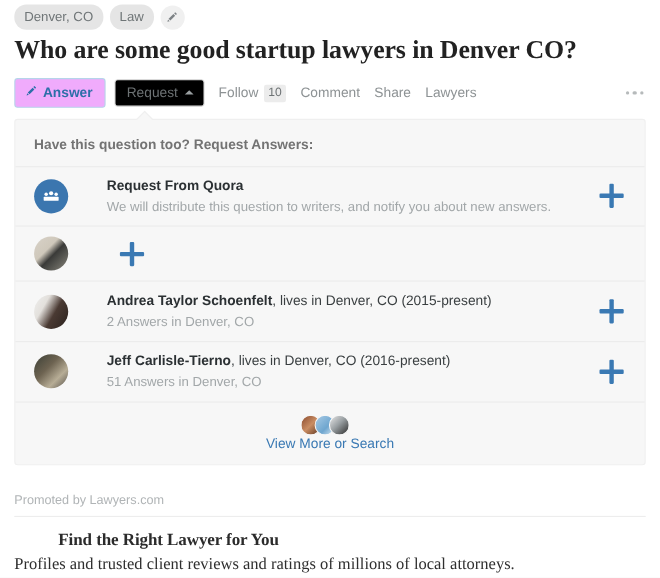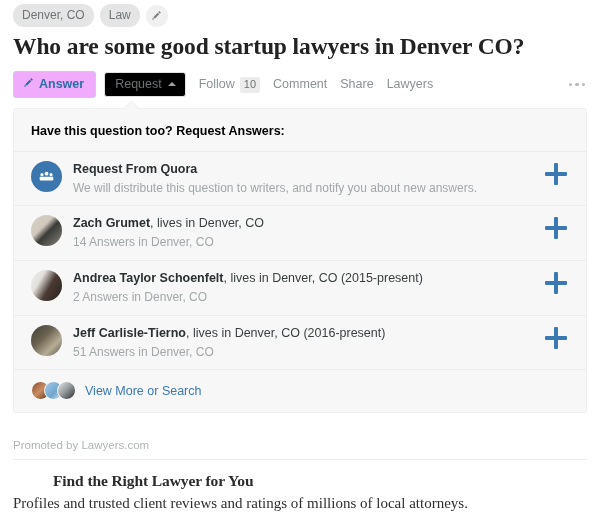--- a/index.html
+++ b/index.html
@@ -153,29 +153,30 @@
     width: 11px;
     height: 11px;
     background: #f7f7f7;
     border-left: 1px solid #efefef;
     border-top: 1px solid #efefef;
     transform: rotate(45deg);
   }
   .panel-head {
     font-size: 12.5px;
     font-weight: bold;
-    color: #000000;
+    color: #737373;
     padding: 15px 0 13px 17px;
   }
   .row {
     display: flex;
-    align-items: flex-start;
+    align-items: center;
     border-top: 1px solid #ececec;
     padding: 9px 17px 9px 17px;
     min-height: 47px;
+    gap: 24px;
   }
   .avatar {
     width: 31px; height: 31px;
     border-radius: 50%;
     flex: none;
     margin-right: 11px;
     overflow: hidden;
     position: relative;
   }
   .av-quora { background: #3b76af; display: flex; align-items: center; justify-content: center; }
@@ -209,20 +210,21 @@
     border-radius: 1px;
   }
   .plus::before { left: 2px; right: 2px; top: 11px; height: 4px; }
   .plus::after { top: 2px; bottom: 2px; left: 11px; width: 4px; }
 
   .row-more {
     display: flex;
     align-items: center;
     border-top: 1px solid #ececec;
     padding: 11px 17px 12px 17px;
+    flex-direction: column;
   }
   .av-cluster { display: flex; align-items: center; margin-right: 9px; }
   .av-cluster span {
     width: 19px; height: 19px;
     border-radius: 50%;
     display: block;
     border: 1.5px solid #f7f7f7;
     margin-left: -6px;
   }
   .av-cluster span:first-child { margin-left: 0; }
@@ -328,26 +330,20 @@
         <div class="rt-main">
           <b>Request From Quora</b><span></span>
         </div>
         <div class="rt-sub">We will distribute this question to writers, and notify you about new answers.</div>
       </div>
       <div class="plus"></div>
     </div>
 
     <div class="row">
       <div class="avatar av-1"></div>
-      <div class="row-text">
-        <div class="rt-main">
-          <b>Zach Grumet</b><span>, lives in Denver, CO</span>
-        </div>
-        <div class="rt-sub">14 Answers in Denver, CO</div>
-      </div>
       <div class="plus"></div>
     </div>
 
     <div class="row">
       <div class="avatar av-2"></div>
       <div class="row-text">
         <div class="rt-main">
           <b>Andrea Taylor Schoenfelt</b><span>, lives in Denver, CO (2015-present)</span>
         </div>
         <div class="rt-sub">2 Answers in Denver, CO</div>

